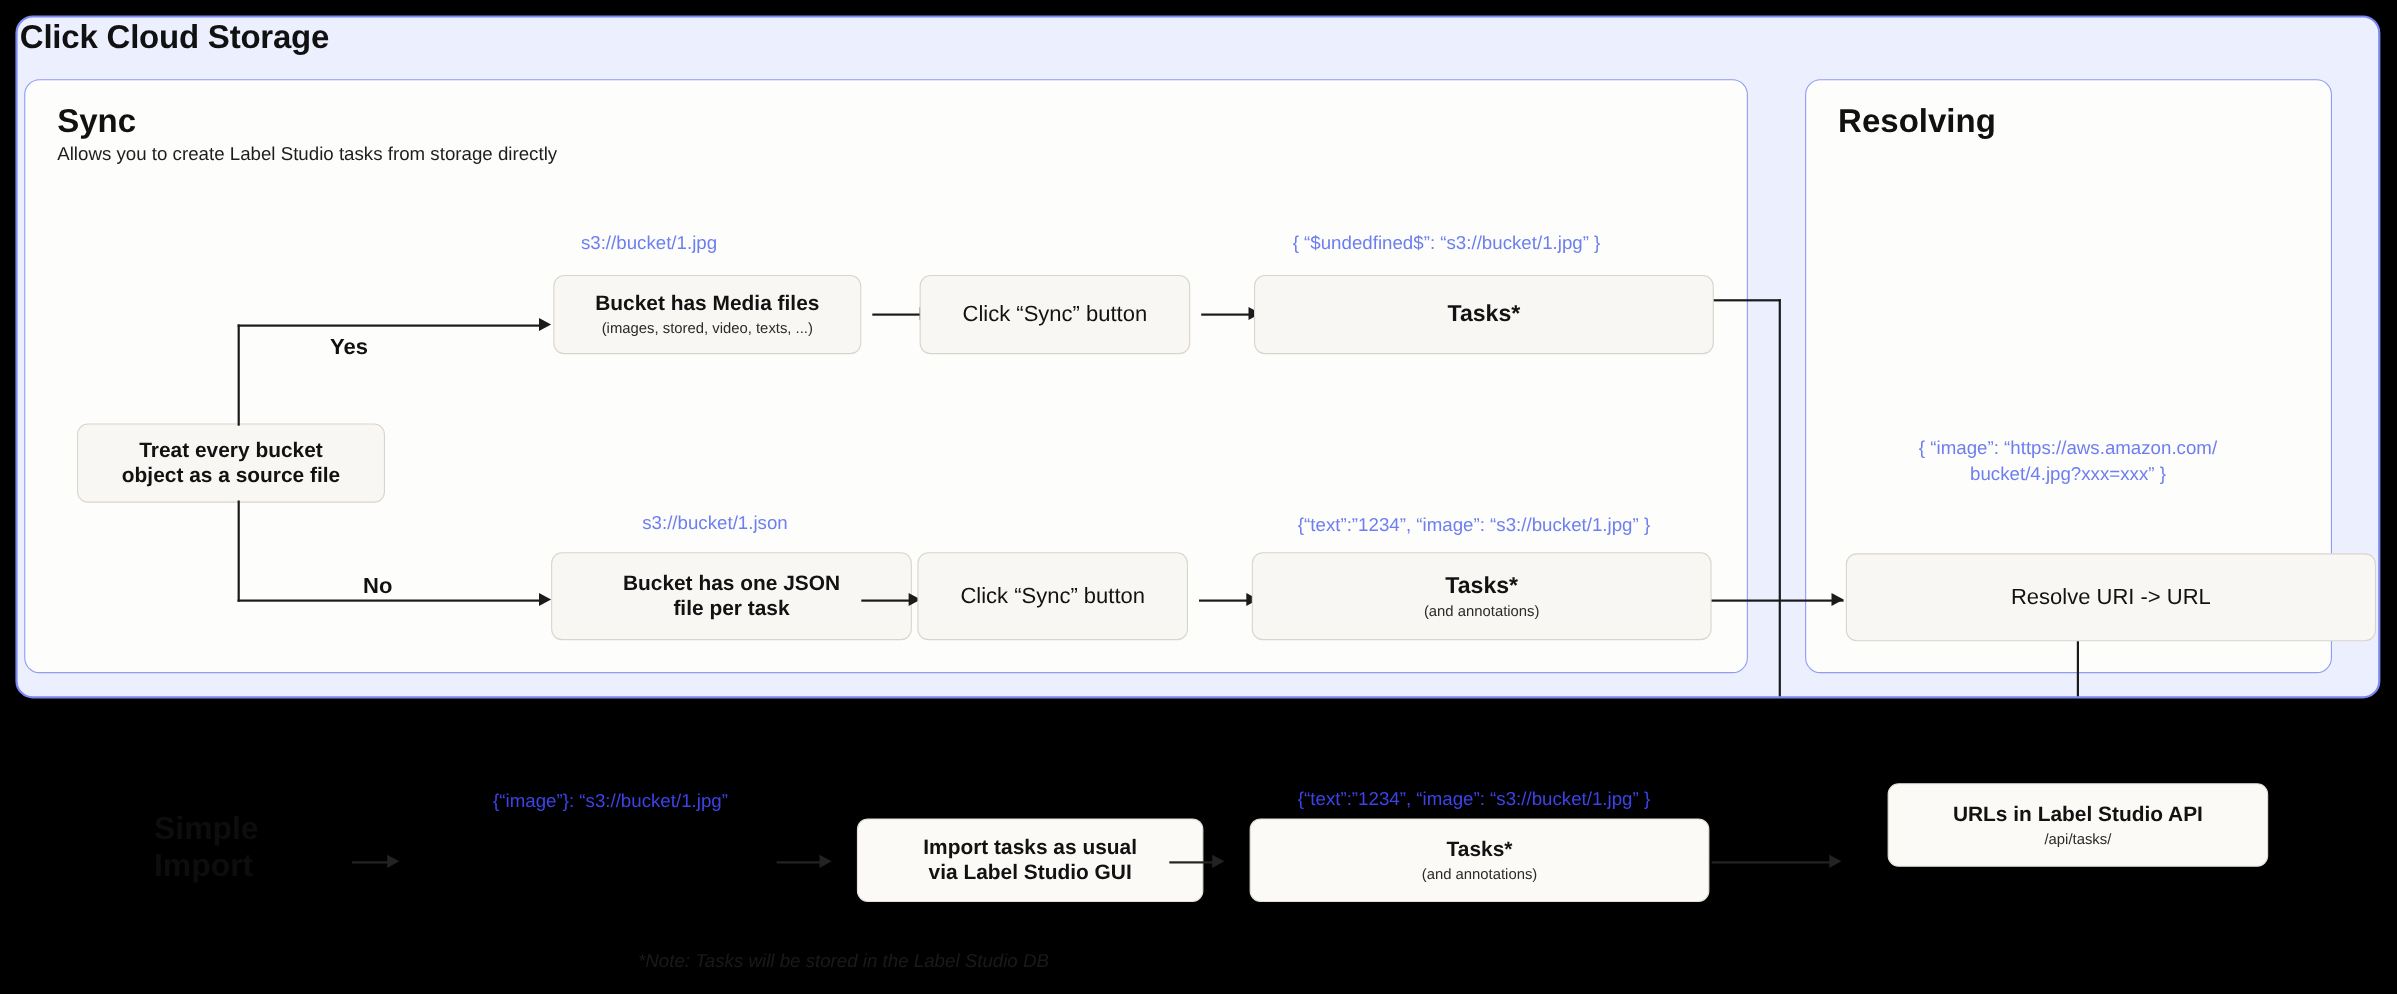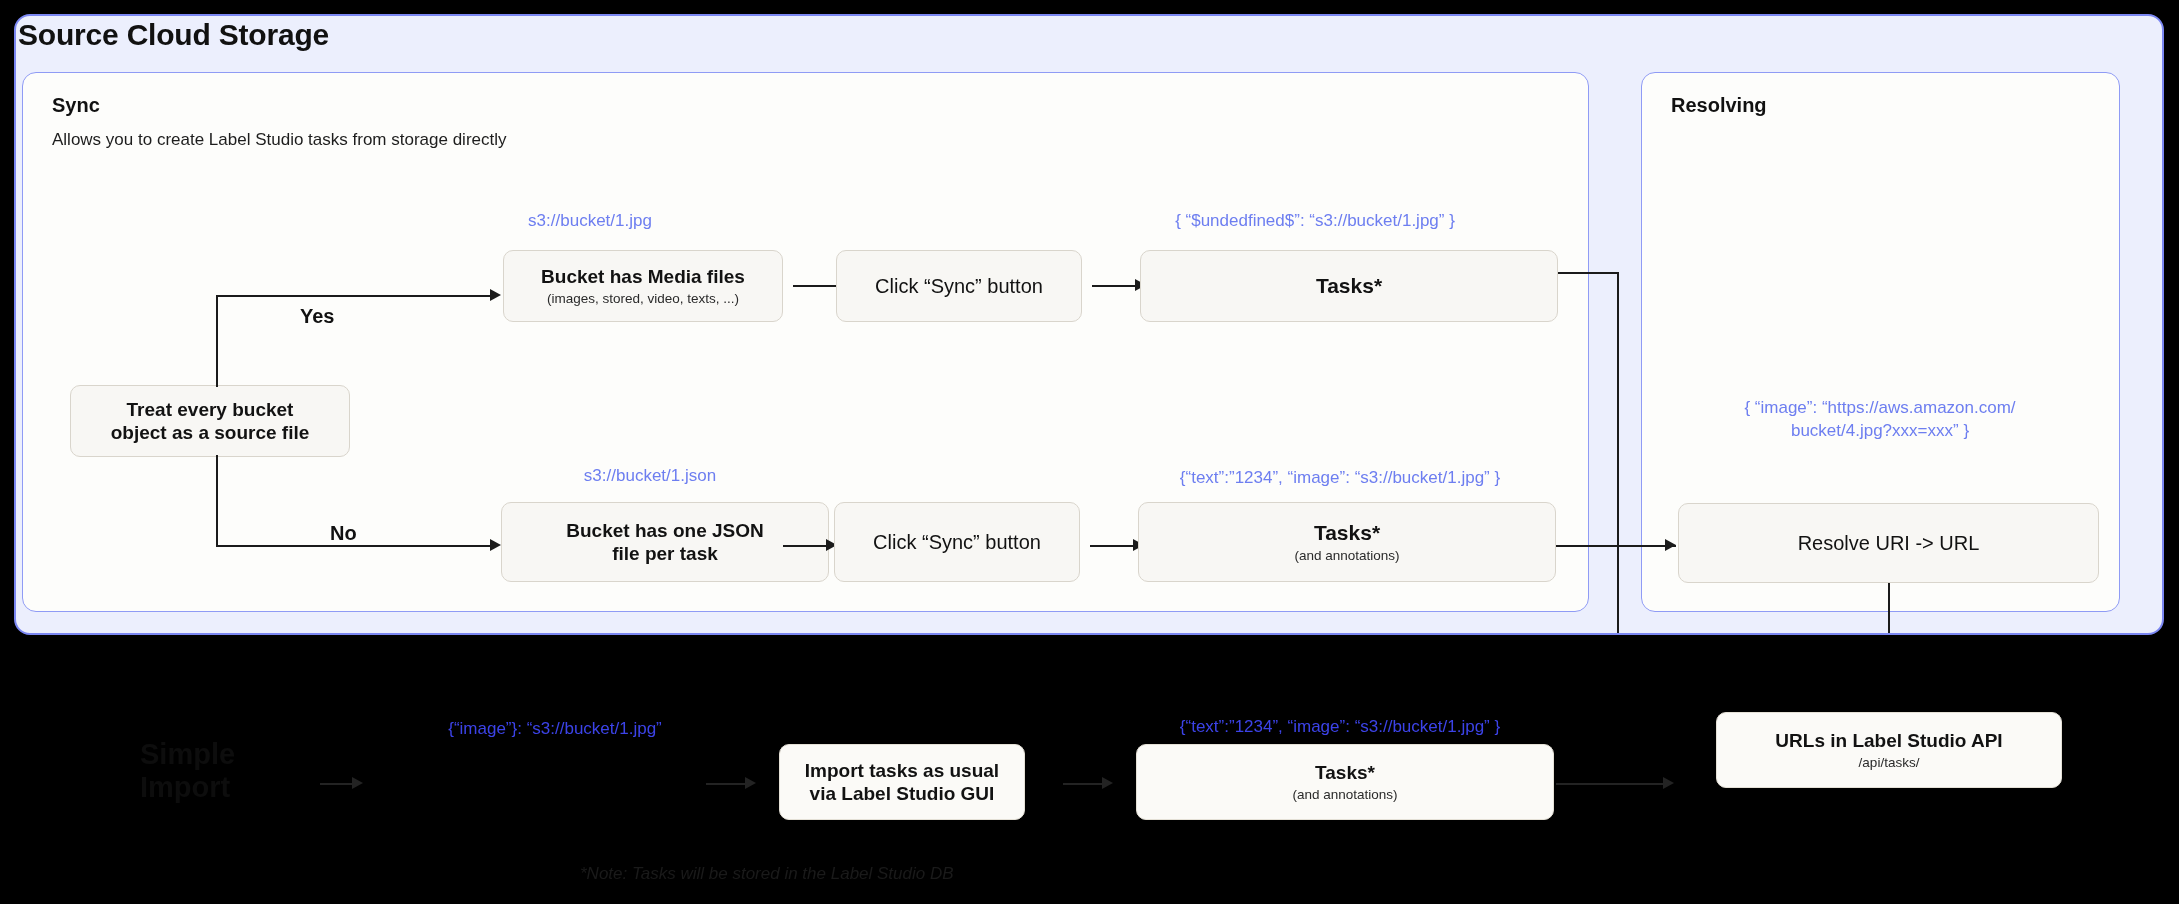--- a/index.html
+++ b/index.html
@@ -49,21 +49,21 @@
     border-radius: 14px;
     box-sizing: border-box;
   }
   #sync-card  { left: 22px;  top: 72px;  width: 1567px; height: 540px; }
   #resolve-card { left: 1641px; top: 72px; width: 479px; height: 540px; }
 
   .card-title {
     position: absolute;
     left: 30px;
     top: 22px;
-    font-size: 20px;
+    font-size: 30px;
     font-weight: 700;
     color: #111111;
   }
   .card-sub {
     position: absolute;
     left: 30px;
     top: 56px;
     font-size: 17px;
     font-weight: 400;
     color: #1d1d1d;
@@ -161,21 +161,21 @@
     font-weight: 400;
     color: #1a1a1a;
   }
 </style>
 </head>
 <body>
 
 <div id="canvas">
 
   <div class="outer-panel"></div>
-  <div class="outer-title">Source Cloud Storage</div>
+  <div class="outer-title">Click Cloud Storage</div>
 
   <div class="card" id="sync-card"></div>
   <div style="position:absolute;left:22px;top:72px;width:1567px;height:540px;">
     <div class="card-title">Sync</div>
     <div class="card-sub">Allows you to create Label Studio tasks from storage directly</div>
   </div>
 
   <div class="card" id="resolve-card"></div>
   <div style="position:absolute;left:1641px;top:72px;width:479px;height:420px;">
     <div class="card-title">Resolving</div>
@@ -245,39 +245,39 @@
     <div class="t1">Tasks*</div>
     <div class="t2">(and annotations)</div>
   </div>
 
   <div class="ln h" style="left:1556px; top:545px; width:120px;"></div>
   <div class="arrow-head right" style="left:1665px; top:539px;"></div>
 
   <div class="ann" style="left:1660px; top:397px; width:440px;">{ “image”: “https://aws.amazon.com/
 bucket/4.jpg?xxx=xxx” }</div>
 
-  <div class="node plain" style="left:1678px; top:503px; width:421px; height:80px;">
+  <div class="node plain" style="left:1678px; top:503px; width:482px; height:80px;">
     <div class="t1">Resolve URI -&gt; URL</div>
   </div>
 
   <div class="ln v" style="left:1888px; top:583px; height:50px;"></div>
 
   <div class="simple-import">Simple
 Import</div>
 
   <div class="ln h dim" style="left:320px; top:783px; width:36px;"></div>
   <div class="arrow-head right dim" style="left:352px; top:777px;"></div>
 
   <div class="ann strong" style="left:350px; top:718px; width:410px;">{“image”}: “s3://bucket/1.jpg”</div>
 
 
   <div class="ln h dim" style="left:706px; top:783px; width:42px;"></div>
   <div class="arrow-head right dim" style="left:745px; top:777px;"></div>
 
-  <div class="node light" style="left:779px; top:744px; width:246px; height:76px;border-radius:10px;">
+  <div class="node light" style="left:779px; top:744px; width:315px; height:76px;border-radius:10px;">
     <div class="t1" style="white-space:pre-line;">Import tasks as usual
 via Label Studio GUI</div>
   </div>
 
   <div class="ln h dim" style="left:1063px; top:783px; width:42px;"></div>
   <div class="arrow-head right dim" style="left:1102px; top:777px;"></div>
 
   <div class="ann strong" style="left:1080px; top:716px; width:520px;">{“text”:”1234”,  “image”: “s3://bucket/1.jpg” }</div>
 
   <div class="node light" style="left:1136px; top:744px; width:418px; height:76px;">

